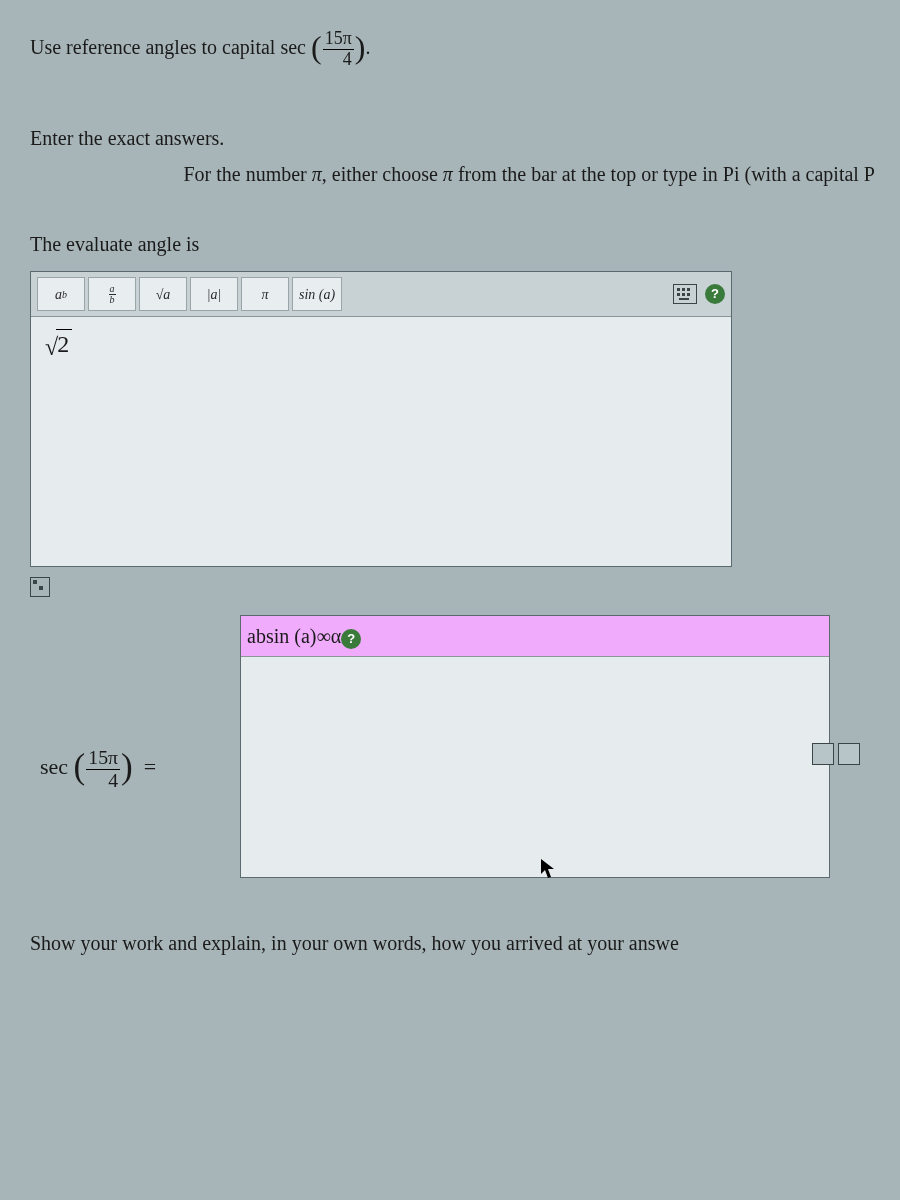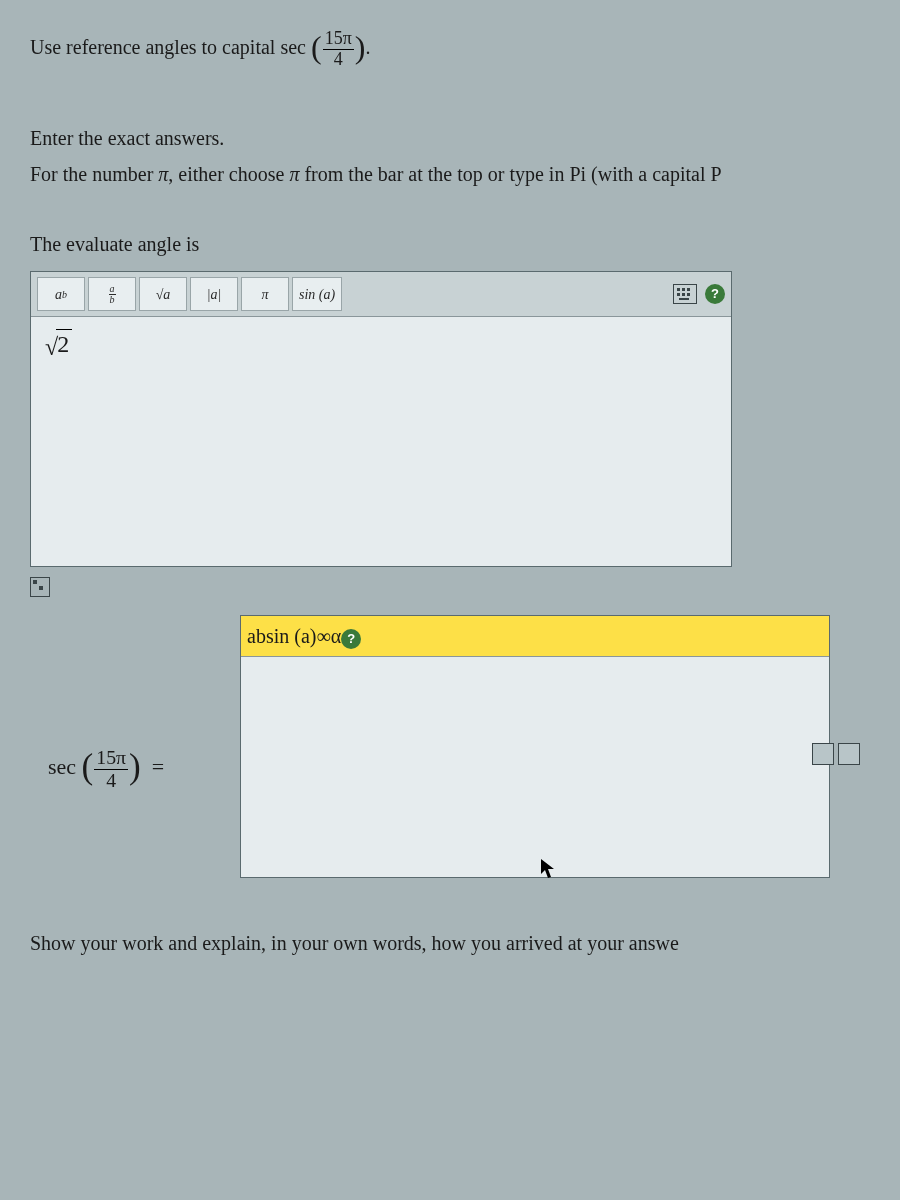--- a/index.html
+++ b/index.html
@@ -12,21 +12,21 @@
     box-sizing: border-box;
     font-size: 20px;
     line-height: 1.5;
     overflow: hidden;
   }
   .question-text {
     margin-bottom: 40px;
   }
   .fraction {
     display: inline-block;
-    text-align: center;
+    text-align: right;
     vertical-align: middle;
     font-size: 0.9em;
     line-height: 1.1;
     margin: 0 1px;
   }
   .fraction .num {
     display: block;
     border-bottom: 1.5px solid #000;
     padding: 0 2px;
   }
@@ -40,20 +40,21 @@
     position: relative;
     top: -2px;
   }
   .instructions {
     margin-top: 50px;
     margin-bottom: 6px;
   }
   .instructions2 {
     margin-bottom: 40px;
     white-space: nowrap;
+    text-align: right;
   }
   .prompt {
     margin-top: 35px;
     margin-bottom: 12px;
   }
   .editor-box {
     border: 1px solid #5a6a6e;
     background: #c8d2d4;
     width: 700px;
     position: relative;
@@ -153,21 +154,21 @@
     cursor: pointer;
   }
   .lhs {
     font-size: 22px;
     font-family: 'Times New Roman', serif;
     white-space: nowrap;
     width: 180px;
   }
   .editor-box2 {
     border: 1px solid #5a6a6e;
-    background: #fde047;
+    background: #f0abfc;
     flex: 1;
     min-width: 560px;
   }
   .editor-box2 .toolbar {
     display: flex;
     align-items: center;
     padding: 5px 6px;
   }
   .editor-box2 .input-area2 {
     background: #e6ecee;
@@ -276,21 +277,21 @@
       <div class="right-tools">
         <div class="keyboard-icon"></div>
         <div class="help-icon">?</div>
       </div>
     </div>
     <div class="input-area2"></div>
   </div>
 </div>
 
 <div style="position:relative;">
-  <div class="lhs" style="position:absolute; left:18px; top:-135px;">
+  <div class="lhs" style="position:absolute; left:10px; top:-135px;">
     <span>sec</span>
     <span class="paren">(</span><span class="fraction"><span class="num">15π</span><span class="den">4</span></span><span class="paren">)</span>
     &nbsp;<span>=</span>
   </div>
   <div class="side-icons" style="position:absolute; right:15px; top:-135px;">
     <div class="sicon"></div>
     <div class="sicon"></div>
   </div>
 </div>
 

